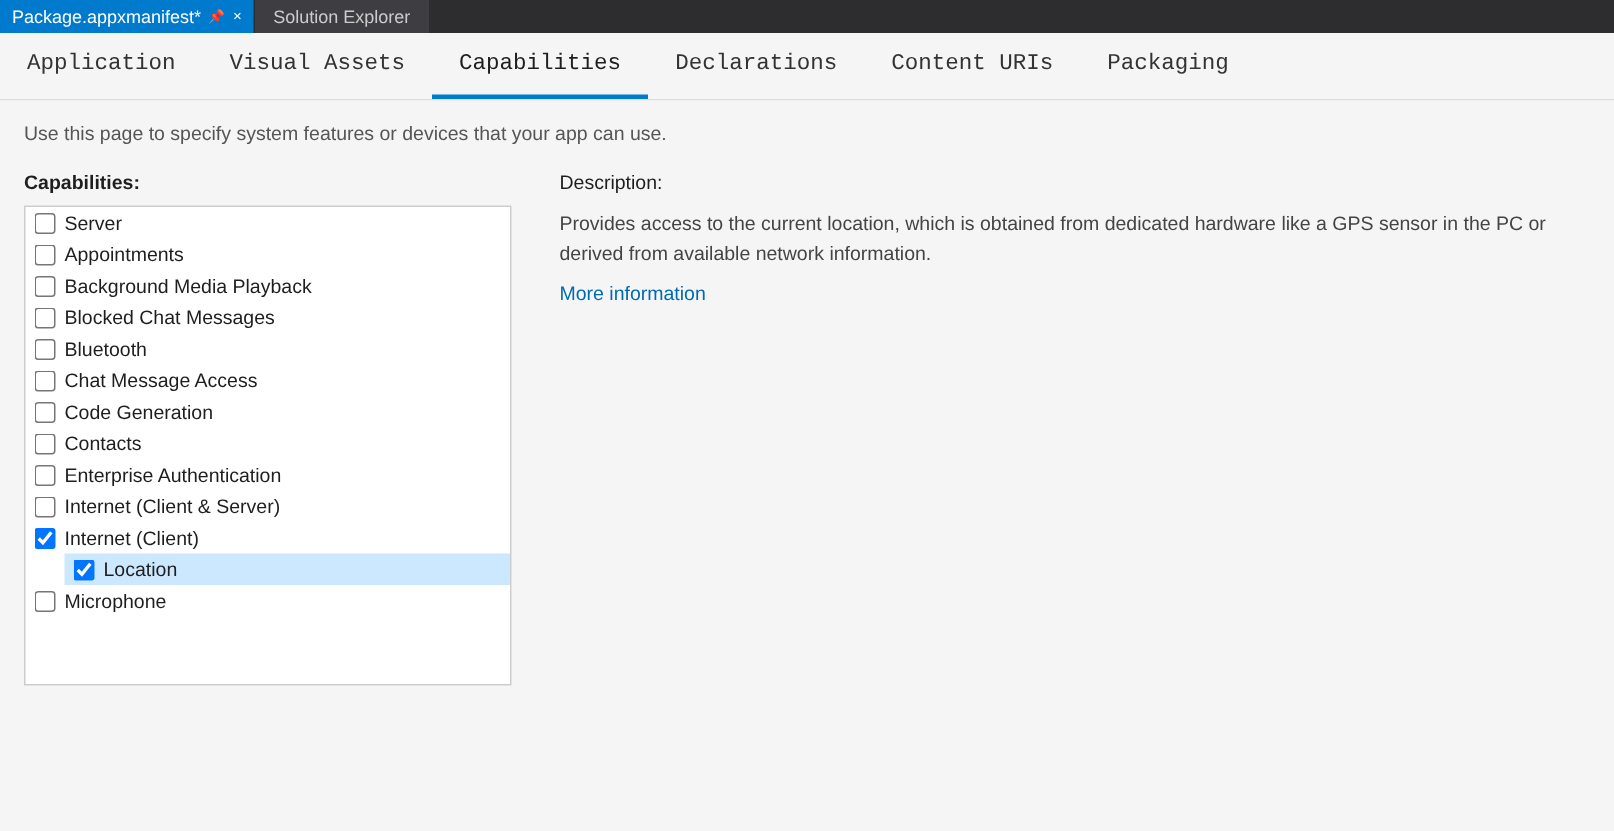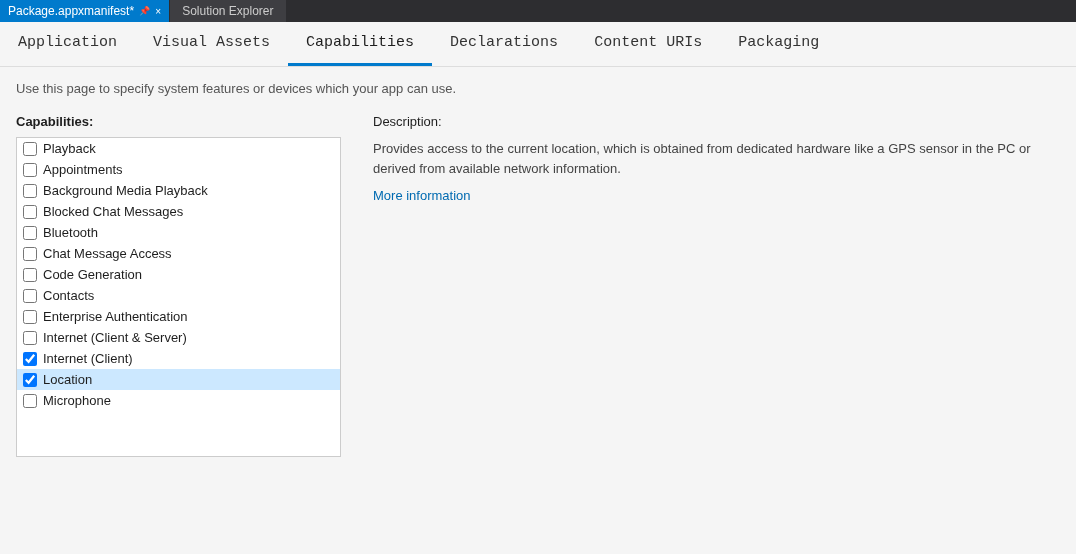--- a/index.html
+++ b/index.html
@@ -125,20 +125,21 @@
       display: flex;
       align-items: center;
       padding: 3px 6px;
       gap: 6px;
       cursor: pointer;
       font-size: 13px;
       user-select: none;
     }
     .capability-item.selected {
       background: #cce8ff;
+      margin-left: 26px;
     }
     .capability-item input[type="checkbox"] {
       width: 14px;
       height: 14px;
       cursor: pointer;
       flex-shrink: 0;
     }
     .capability-item label {
       cursor: pointer;
       font-size: 13px;
@@ -185,30 +186,30 @@
 <div class="nav-tabs">
   <div class="nav-tab">Application</div>
   <div class="nav-tab">Visual Assets</div>
   <div class="nav-tab active">Capabilities</div>
   <div class="nav-tab">Declarations</div>
   <div class="nav-tab">Content URIs</div>
   <div class="nav-tab">Packaging</div>
 </div>
 
 <div class="main-content">
-  <p class="description-text">Use this page to specify system features or devices which your app can use.</p>
+  <p class="description-text">Use this page to specify system features or devices that your app can use.</p>
   <div class="columns">
 
     <div class="capabilities-panel">
       <div class="capabilities-header">Capabilities:</div>
       <div class="capability-list">
 
         <div class="capability-item">
           <input type="checkbox" id="cap-alljoyn" style="">
-          <label for="cap-alljoyn">Playback</label>
+          <label for="cap-alljoyn">Server</label>
         </div>
         <div class="capability-item">
           <input type="checkbox" id="cap-appointments" style="">
           <label for="cap-appointments">Appointments</label>
         </div>
         <div class="capability-item">
           <input type="checkbox" id="cap-bmp" style="">
           <label for="cap-bmp">Background Media Playback</label>
         </div>
         <div class="capability-item">

